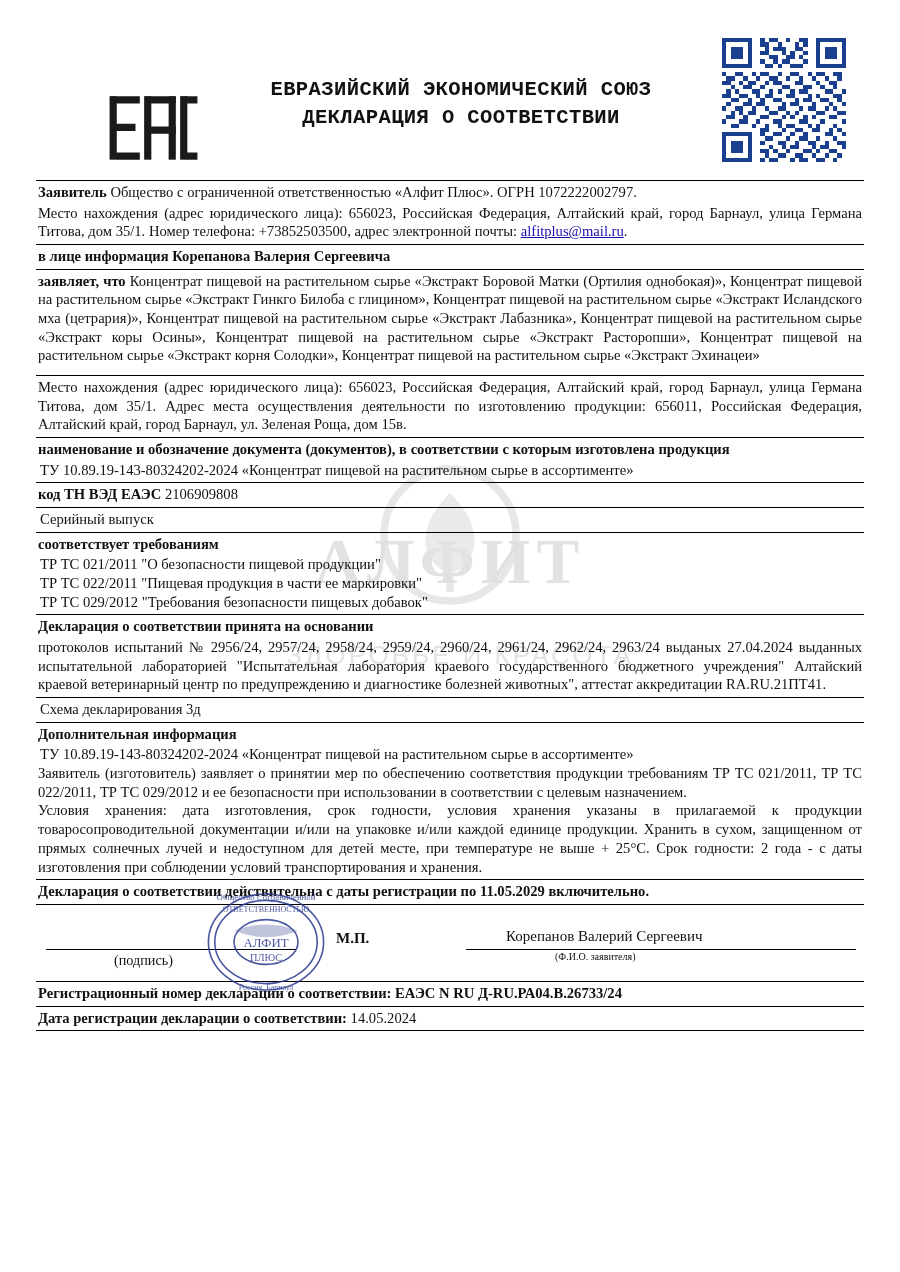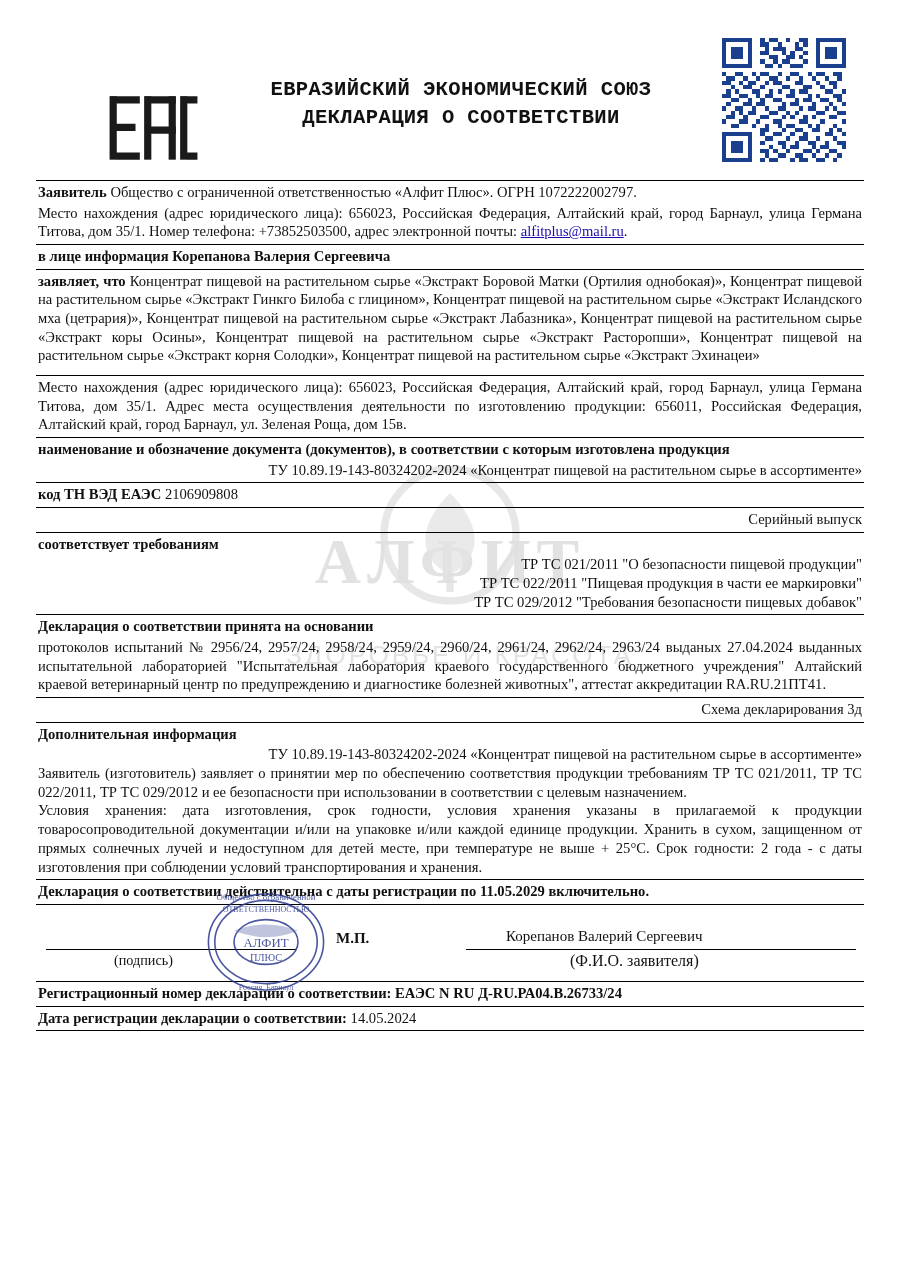--- a/index.html
+++ b/index.html
@@ -112,21 +112,20 @@
     padding-bottom: 0;
   }
   .just {
     text-align: justify;
   }
   b, .b {
     font-weight: bold;
   }
   .pad-left {
     padding-left: 2px;
-    text-align: right;
   }
   a.mail {
     color: #1a0dab;
     text-decoration: underline;
   }
   .spacer-sm { height: 7px; }
 
   
   .sign-row {
     position: relative;
@@ -162,23 +161,23 @@
     border-top: 1px solid #000;
   }
   .sig-name {
     position: absolute;
     left: 470px;
     top: 22px;
     font-size: 15px;
   }
   .sig-cap-right {
     position: absolute;
-    left: 534px;
+    left: 519px;
     top: 46px;
-    font-size: 16px;
+    font-size: 10px;
   }
 
   
   .stamp {
     position: absolute;
     left: 150px;
     top: -28px;
     width: 160px;
     height: 130px;
     z-index: 3;

